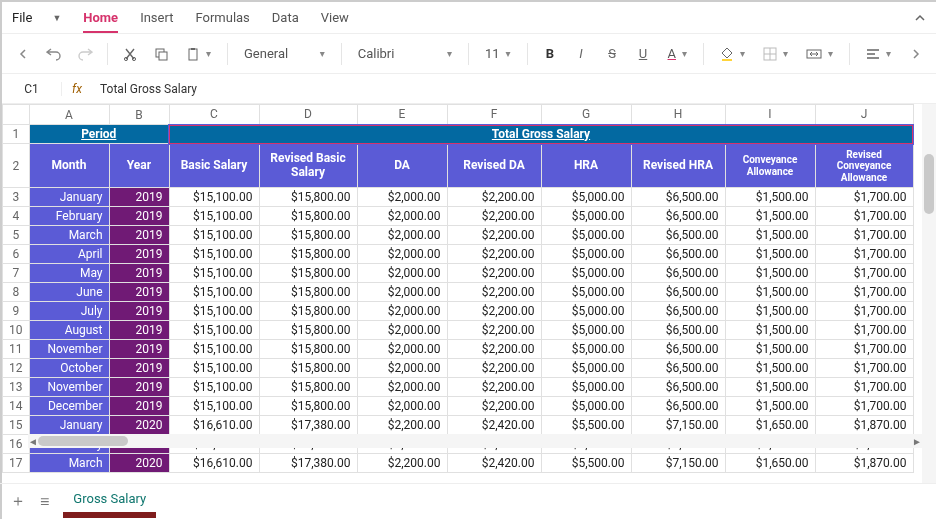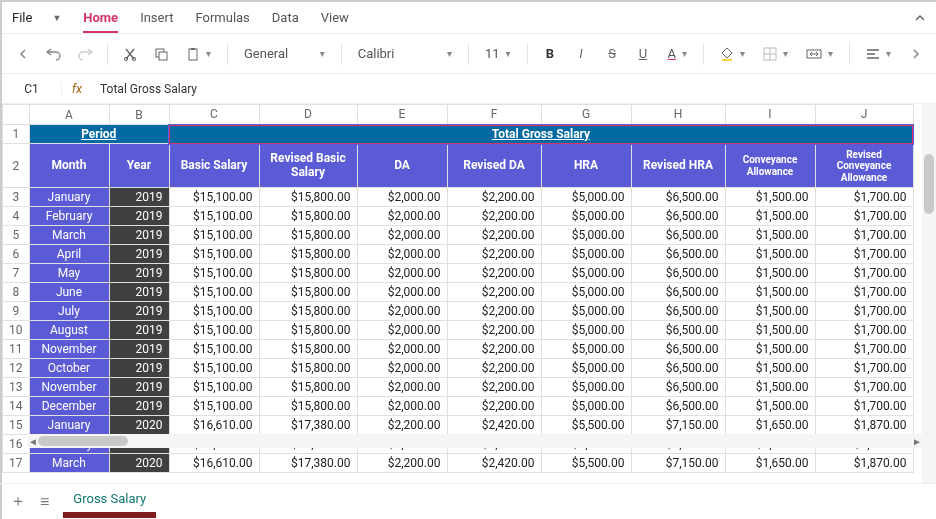--- a/index.html
+++ b/index.html
@@ -20,22 +20,22 @@
 .nbox .formula { flex:1; padding:0 8px; color:#333; }
 .grid-wrap { position:relative; height: 380px; }
 .grid { border-collapse: collapse; table-layout: fixed; font-size: 12px; }
 .grid th, .grid td { border: 1px solid #e0e0e0; padding: 0 6px; height:19px; white-space: nowrap; overflow:hidden; }
 .grid .colhead { background:#fff; color:#666; text-align:center; font-weight:400; height:20px; }
 .grid .rowhead { background:#fff; color:#666; text-align:center; font-weight:400; width:26px; }
 .grid .purple-h { background:#5b5bd6; color:#fff; font-weight:700; text-align:center; height:44px; line-height:1.15; }
 .grid .purple-h.small { font-size:10px;margin-left:16px; }
 .grid .corner { background:#fff; border:1px solid #e0e0e0; width:26px; }
 .grid td.data { text-align:right; color:#222; background:#fff; }
-.grid td.month { text-align:center; background:#5b5bd6; color:#fff; }
-.grid td.year  { text-align:right; background:#404040; color:#fff; }
+.grid td.month { text-align:right; background:#5b5bd6; color:#fff; }
+.grid td.year  { text-align:right; background:#701a75; color:#fff; }
 .grid .r1title { background:#0369a1; color:#fff; font-weight:700; text-align:center;text-decoration:underline; }
 .scroll-v { position:absolute; right:0; top:20px; bottom:0; width:14px; background:#f5f5f5; }
 .scroll-v .thumb { position:absolute; left:2px; right:2px; top:30px; height:60px; background:#c9c9c9; border-radius:6px; }
 .sheetbar { position:absolute; left:0; right:0; bottom:0; height:36px; border-top:1px solid #eee; display:flex; align-items:center; padding:0 10px; gap:14px; font-size:13px; color:#444; }
 .sheetbar .tab { padding:6px 10px; border-bottom:6px solid #7f1d1d; color:#0f766e; }
 .sheetbar .plus,.sheetbar .ham { color:#777; cursor:pointer; font-size:16px; }
 .hscroll { position:absolute; left:26px; right:14px; bottom:36px; height:14px; background:#f5f5f5; }
 .hscroll .thumb { position:absolute; top:2px; bottom:2px; left:10px; width:90px; background:#c9c9c9; border-radius:6px; }
 .hscroll .arrow { position:absolute; top:0; width:14px; height:14px; display:flex; align-items:center; justify-content:center; color:#777; font-size:10px; }
 .hscroll .arrow.l { left:-2px; }

